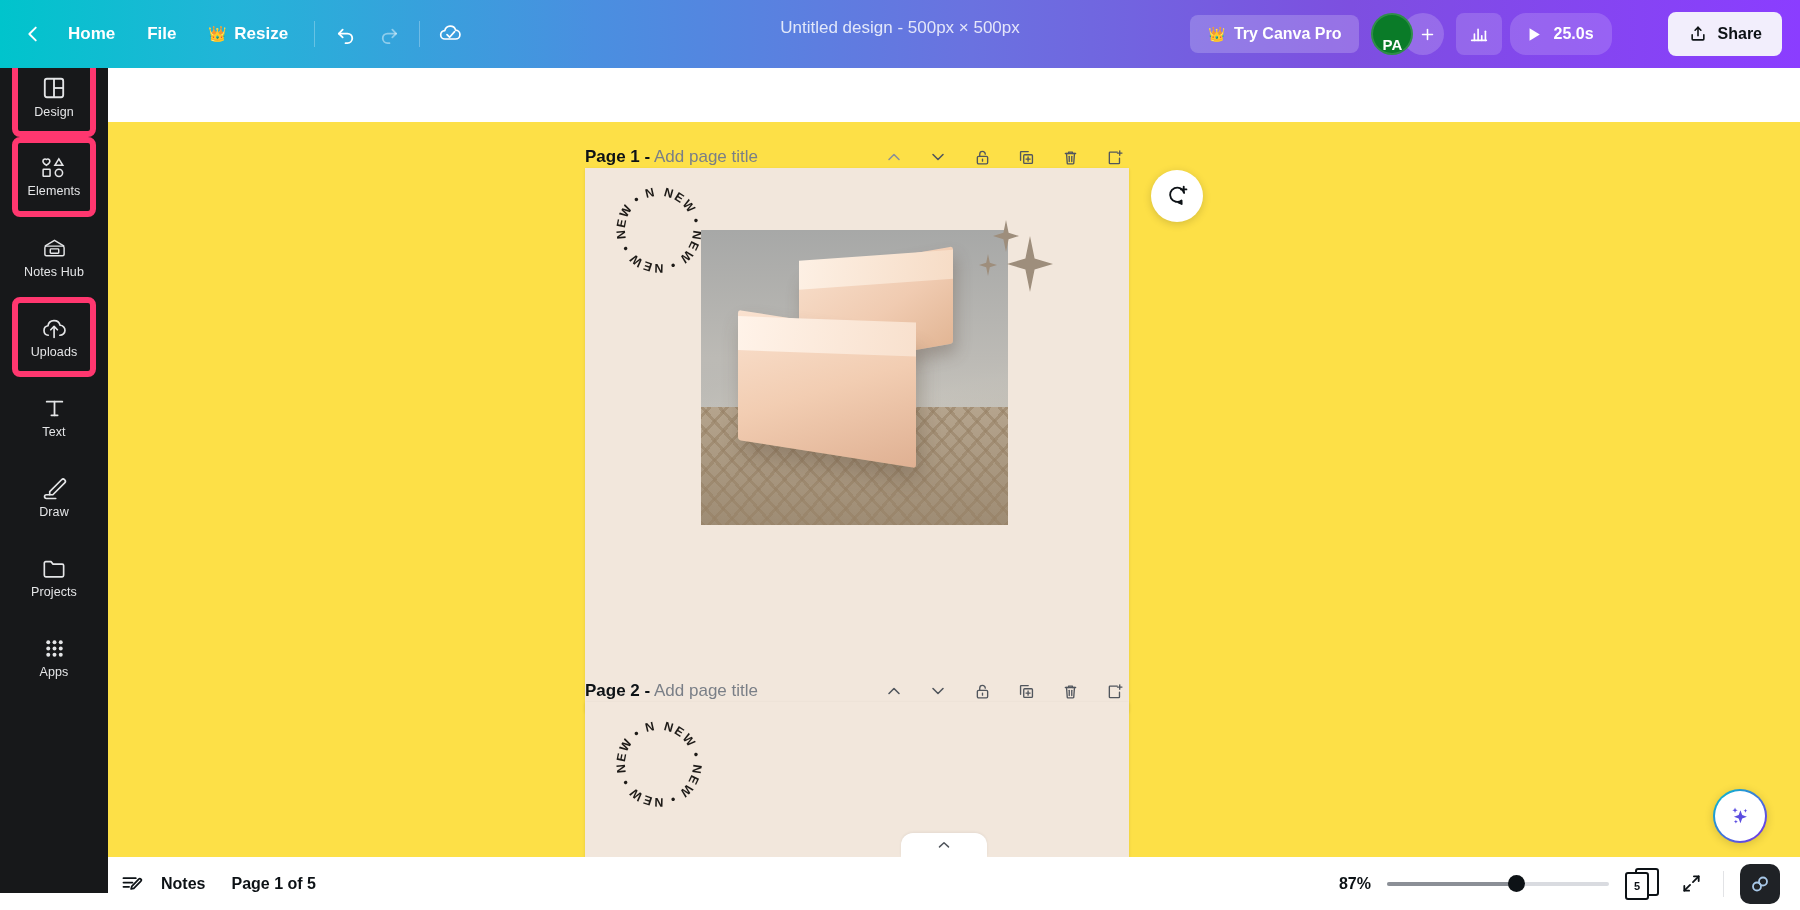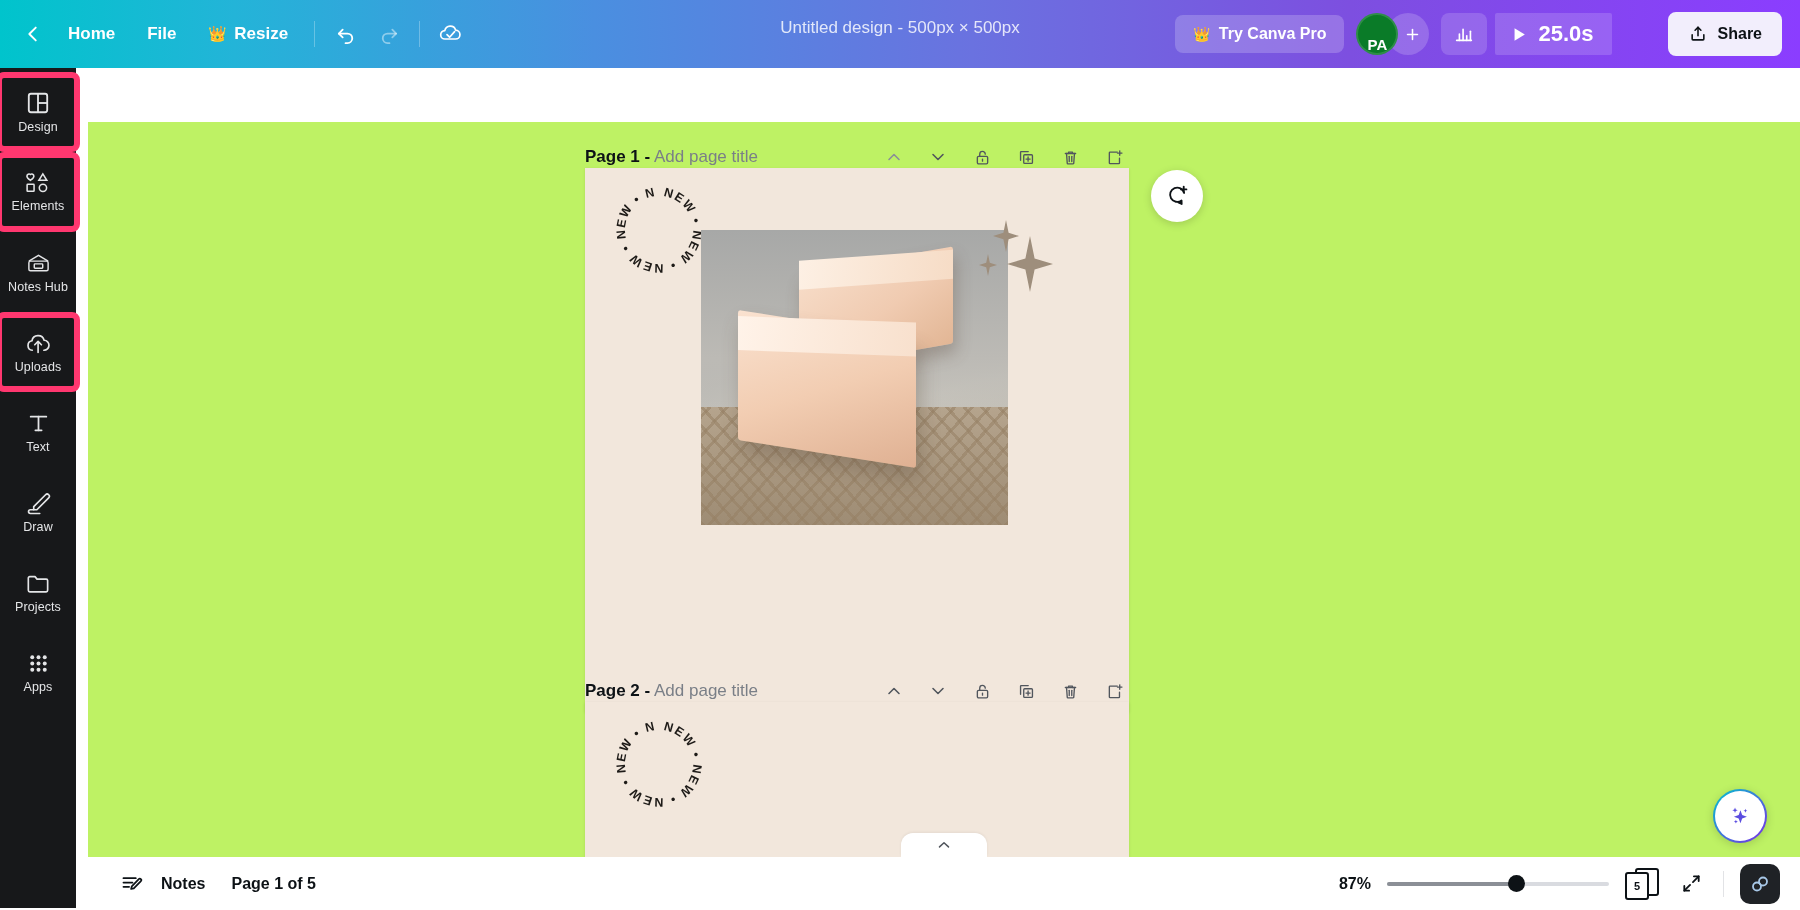--- a/index.html
+++ b/index.html
@@ -56,33 +56,33 @@
     width: 42px; height: 42px; border-radius: 50%; background: rgba(255,255,255,0.18);
     margin-left: -11px; display: flex; align-items: center; justify-content: center;
     color: #fff; font-size: 23px; cursor: pointer; padding-left: 9px;
   }
   .tb-ghost {
     background: rgba(255,255,255,0.16); border-radius: 8px; height: 42px;
     display: flex; align-items: center; justify-content: center; cursor: pointer;
     padding: 0 12px;
   }
   .play-btn {
-    background: rgba(255,255,255,0.16); border-radius: 2px; height: 42px;
+    background: rgba(255,255,255,0.16); border-radius: 16px; height: 42px;
     display: flex; align-items: center; gap: 10px; padding: 0 18px 0 14px;
-    color: #fff; font-size: 22px; font-weight: 700; cursor: pointer;
+    color: #fff; font-size: 16px; font-weight: 700; cursor: pointer;
   }
   .share-btn {
     background: #f2eefc; color: #0d1216; font-size: 16px; font-weight: 700;
     height: 44px; padding: 0 20px; border-radius: 8px; cursor: pointer;
     display: flex; align-items: center; gap: 10px; margin-left: 48px;
   }
 
   
   .rail {
-    position: absolute; left: 0; top: 66px; width: 76px; height: 842px;
+    position: absolute; left: 0; top: 51px; width: 108px; height: 842px;
     background: #17181a; z-index: 30;
     display: flex; flex-direction: column; align-items: center; padding-top: 8px;
   }
   .rail-item {
     width: 72px; height: 68px; display: flex; flex-direction: column;
     align-items: center; justify-content: center; gap: 5px; cursor: pointer;
     border-radius: 8px; color: #e4e5e7; margin-bottom: 12px; position: relative;
   }
   .rail-item .lbl { font-size: 12.5px; line-height: 1; letter-spacing: .1px; }
   .rail-item.hl { outline: 6px solid #ff376f; outline-offset: 0px; border-radius: 2px; }
@@ -95,21 +95,21 @@
   }
   .sb-item {
     display: flex; align-items: center; gap: 10px; font-size: 16px;
     color: #0d1216; font-weight: 600; padding: 7px 14px; border-radius: 6px; cursor: pointer;
   }
   .sb-sep { width: 1px; height: 26px; background: #e2e3e6; margin: 0 9px; }
 
   
   .canvas-area {
     position: absolute; left: 88px; top: 122px; width: 1712px; height: 735px;
-    background: #bef264; overflow: hidden;
+    background: #fde047; overflow: hidden;
   }
   .page-header {
     position: absolute; display: flex; align-items: center; width: 544px;
   }
   .page-label { font-size: 17px; color: #0d1216; white-space: nowrap; }
   .page-label b { font-weight: 700; }
   .page-label span.ghost { color: #7a7f87; font-weight: 400; }
   .ph-icons { margin-left: auto; display: flex; align-items: center; gap: 14px; }
   .ph-btn {
     width: 30px; height: 30px; display: flex; align-items: center; justify-content: center;

